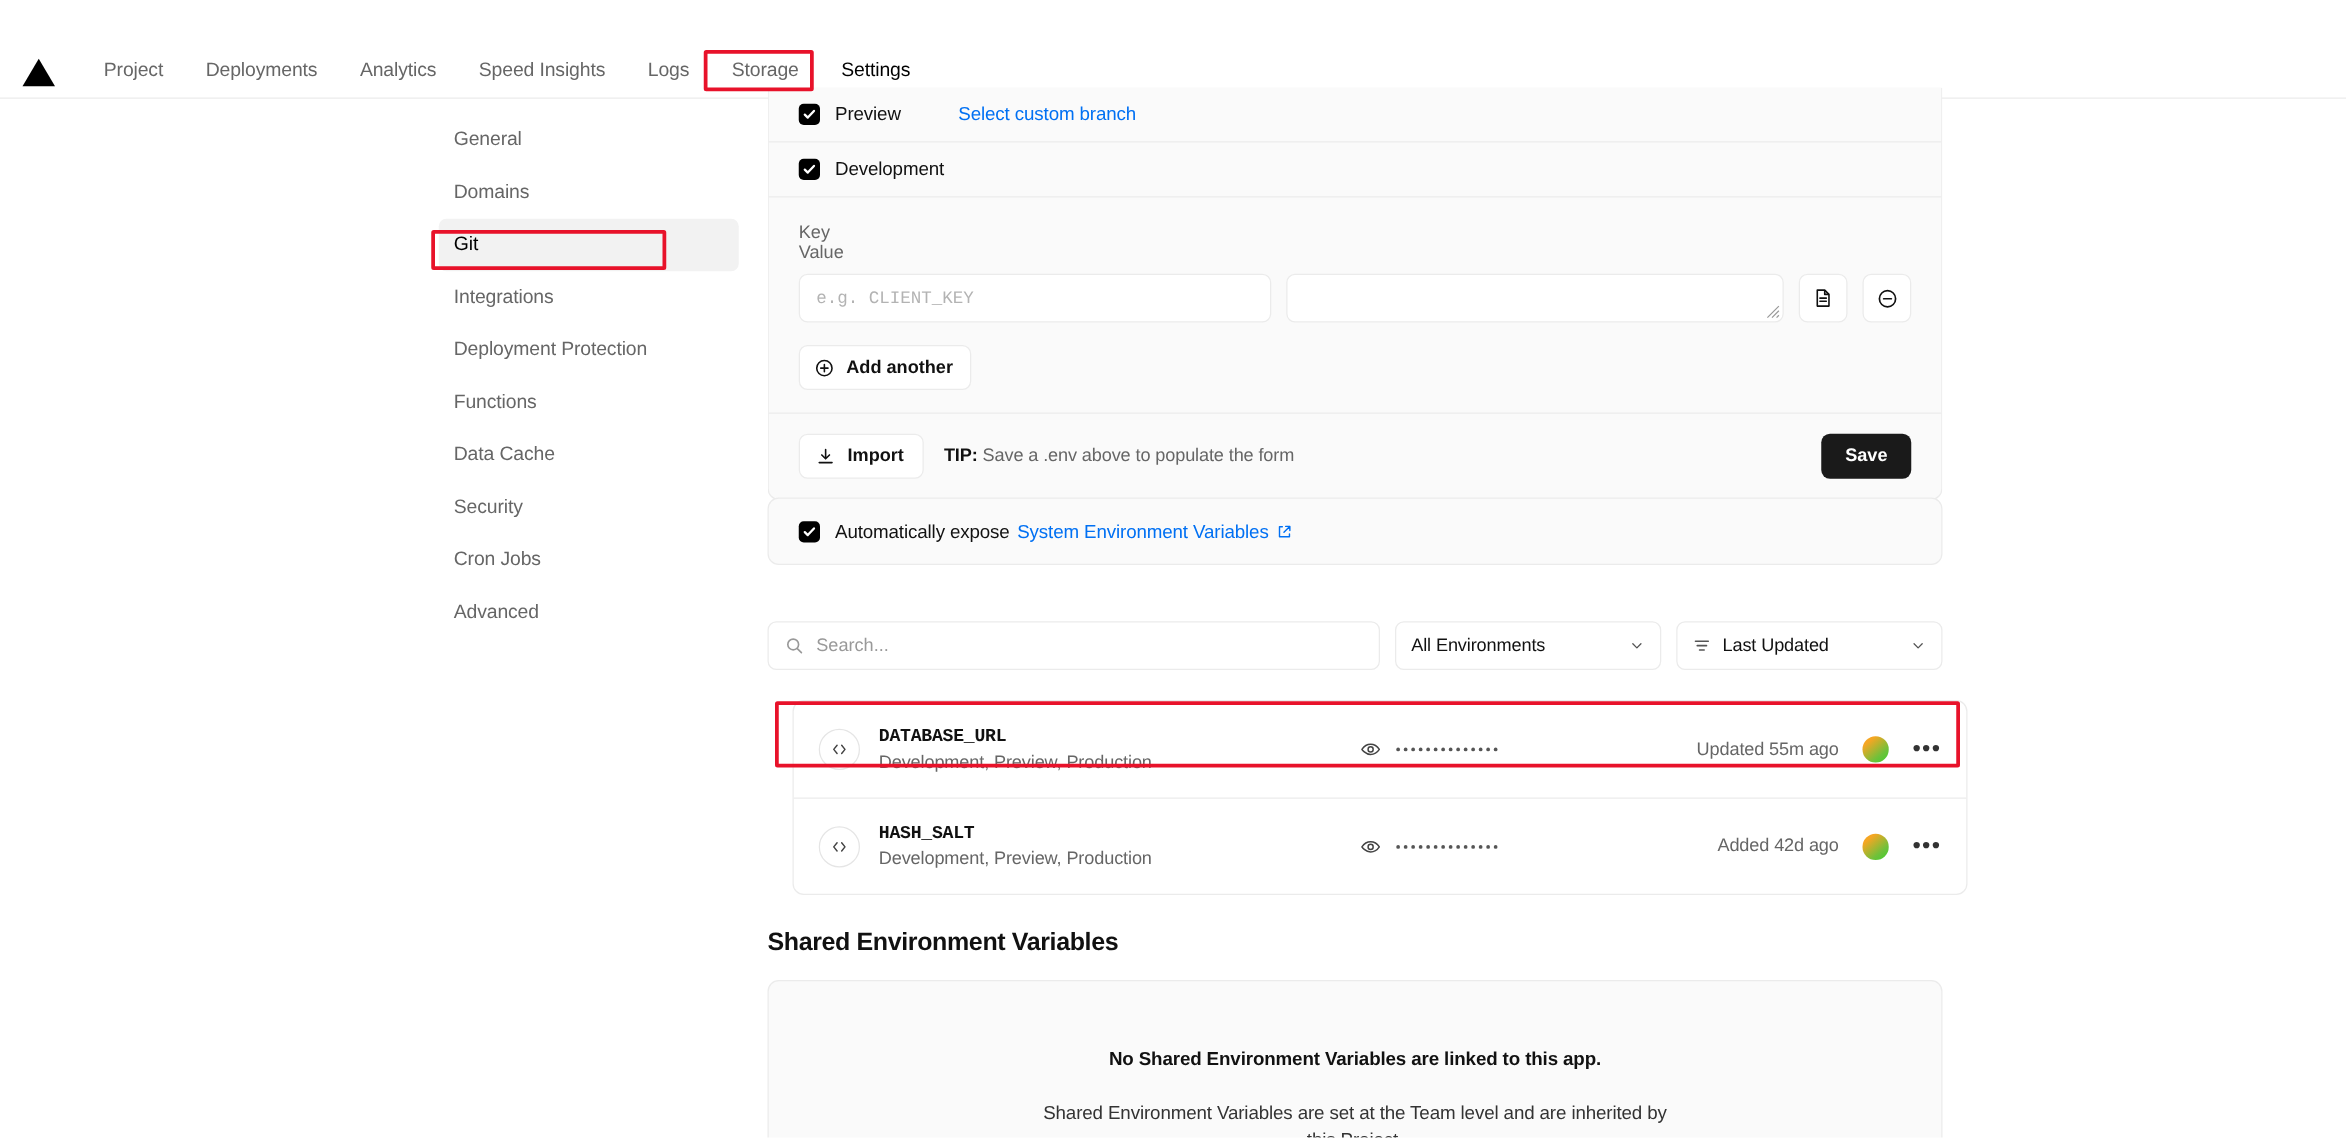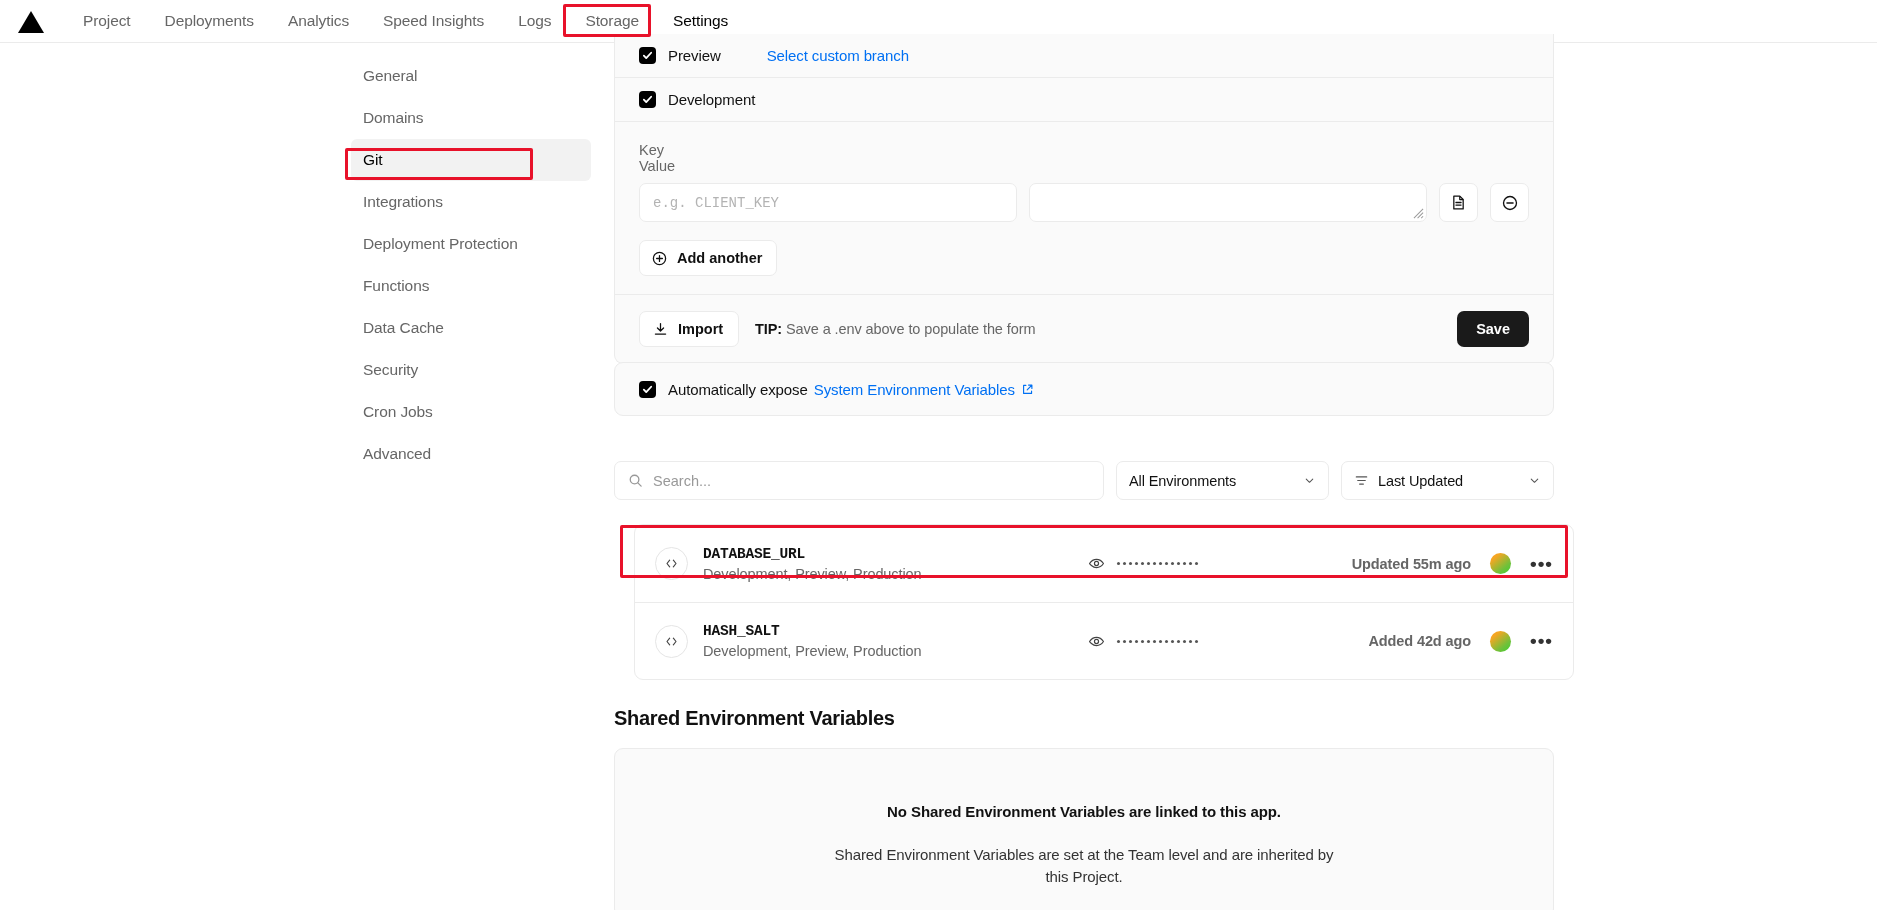--- a/index.html
+++ b/index.html
@@ -3,21 +3,21 @@
 <meta charset="utf-8">
 <style>
   * { box-sizing: border-box; margin: 0; padding: 0; }
   html, body {
     width: 1877px; height: 910px;
     background: #ffffff;
     font-family: "Liberation Sans", sans-serif;
     color: #000000;
     overflow: hidden;
   }
-  .page { position: relative; width: 1877px; height: 672px; }
+  .page { position: relative; width: 1877px; height: 672px; margin-top: 36px; }
 
   
   .topnav {
     position: absolute; top: 0; left: 0; width: 1877px; height: 43px;
     background: #fff; border-bottom: 1px solid #ebebeb;
     display: flex; align-items: center; padding-left: 18px;
   }
   .logo-tri { width: 0; height: 0; border-left: 13px solid transparent;
     border-right: 13px solid transparent; border-bottom: 22px solid #000;
     margin-right: 22px; margin-top: 1px; }
@@ -145,21 +145,21 @@
     display: flex; align-items: center; justify-content: center; flex: none; margin-right: 15px;
   }
   .var-name {
     font-family: "Liberation Mono", monospace; font-size: 14.5px;
     font-weight: bold; color: #111; letter-spacing: -0.2px;
   }
   .var-envs { font-size: 14.5px; color: #666; margin-top: 4px; letter-spacing: -0.1px; }
   .var-mid { display: flex; align-items: center; gap: 12px; margin-left: 167px; }
   .dots-val { display: flex; gap: 3px; align-items: center; }
   .dots-val i { width: 3px; height: 3px; background: #555; border-radius: 50%; display: block; }
-  .var-right { margin-left: auto; display: flex; align-items: center; gap: 19px; font-weight: bold; }
+  .var-right { margin-left: auto; display: flex; align-items: center; gap: 19px; }
   .var-time { font-size: 14.5px; color: #666; letter-spacing: -0.1px; }
   .avatar {
     width: 21px; height: 21px; border-radius: 50%;
     background: linear-gradient(140deg, #f5a623 0%, #f5a623 22%, #6fc13a 70%, #3ecf2e 100%);
     flex: none;
   }
   .kebab { font-size: 19px; color: #333; line-height: 8px; cursor: pointer; letter-spacing: 1px; }
   .row-annot {
     position: absolute; left: 620px; top: 525px; width: 948px; height: 53px;
     border: 3px solid #e8122a; border-radius: 2px; pointer-events: none; z-index: 30;

